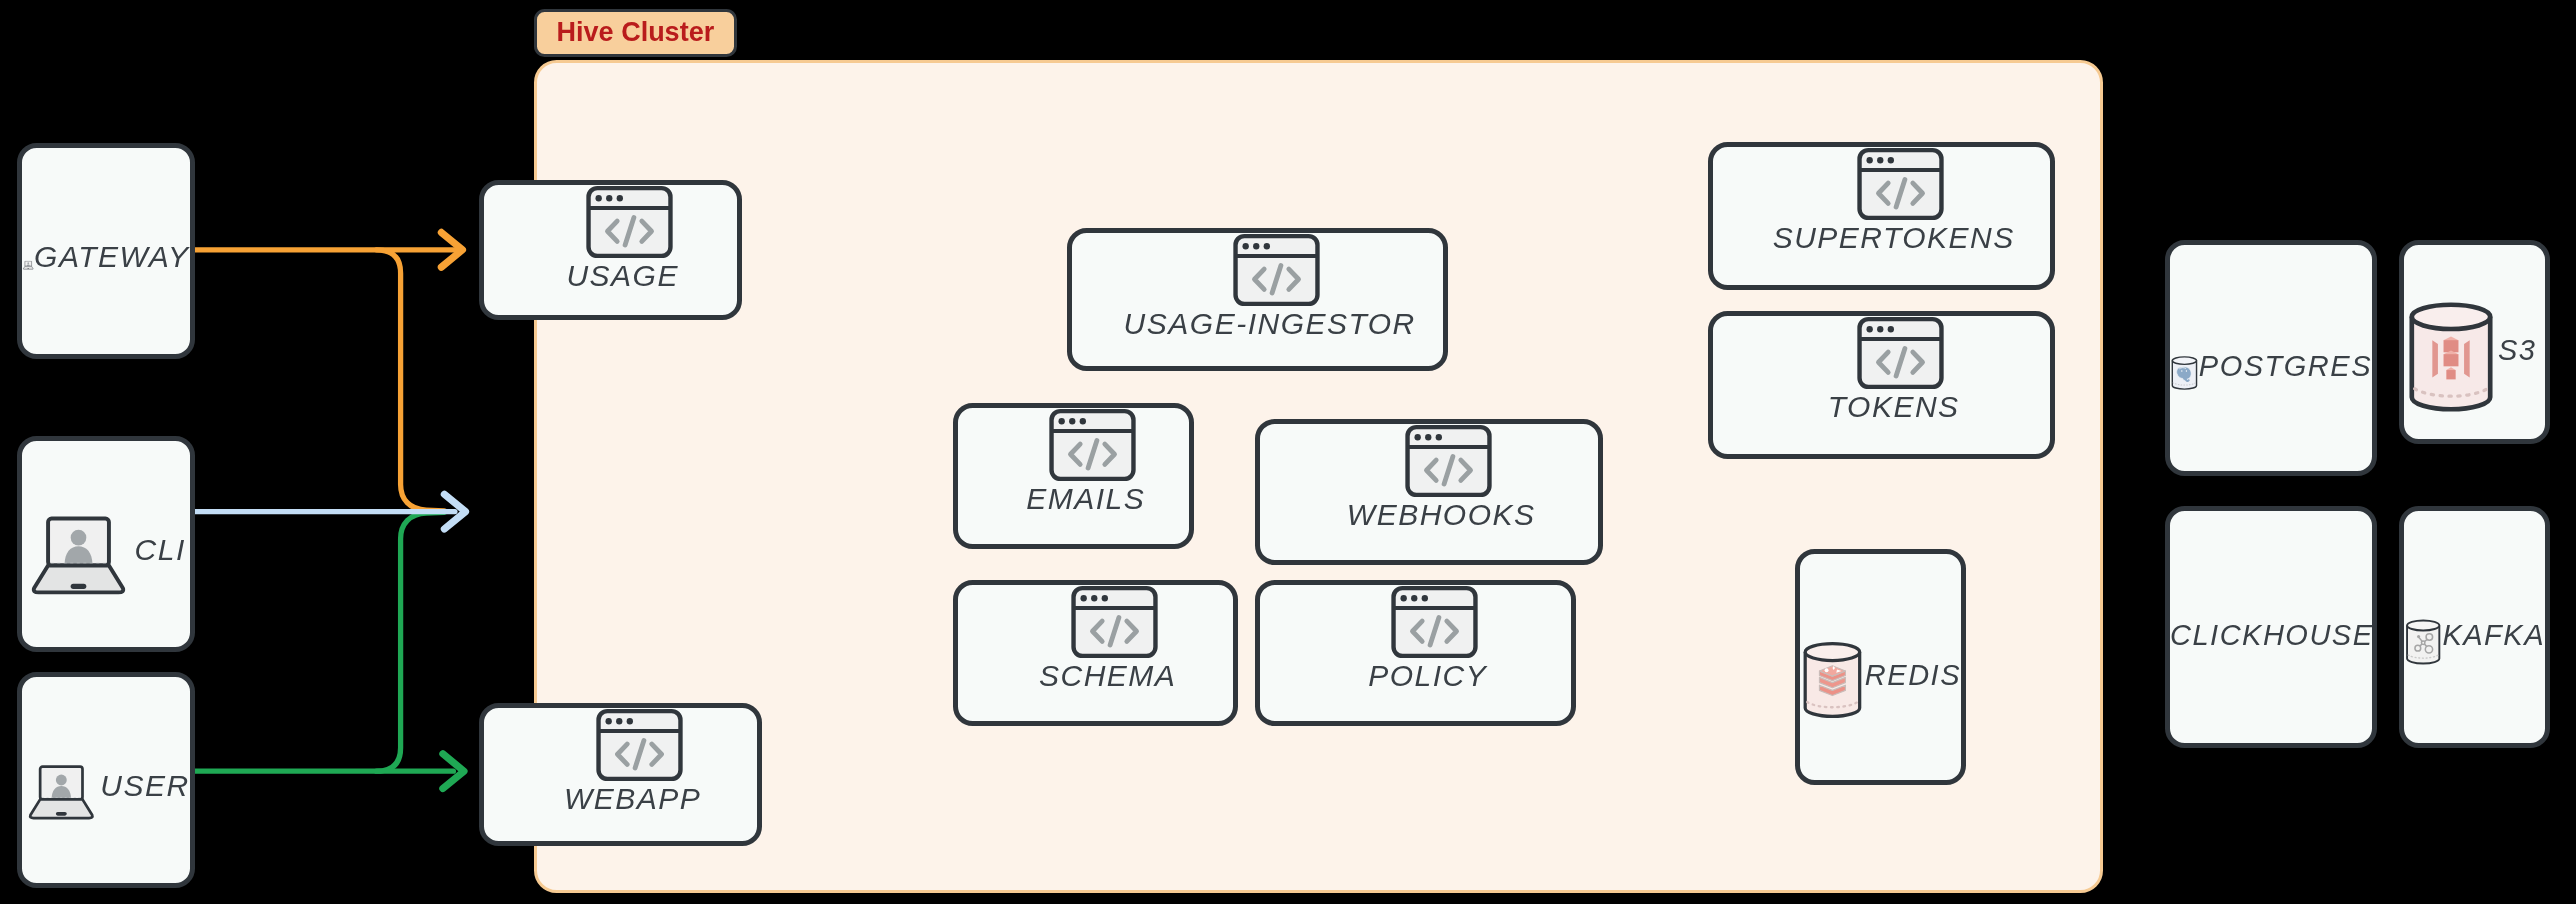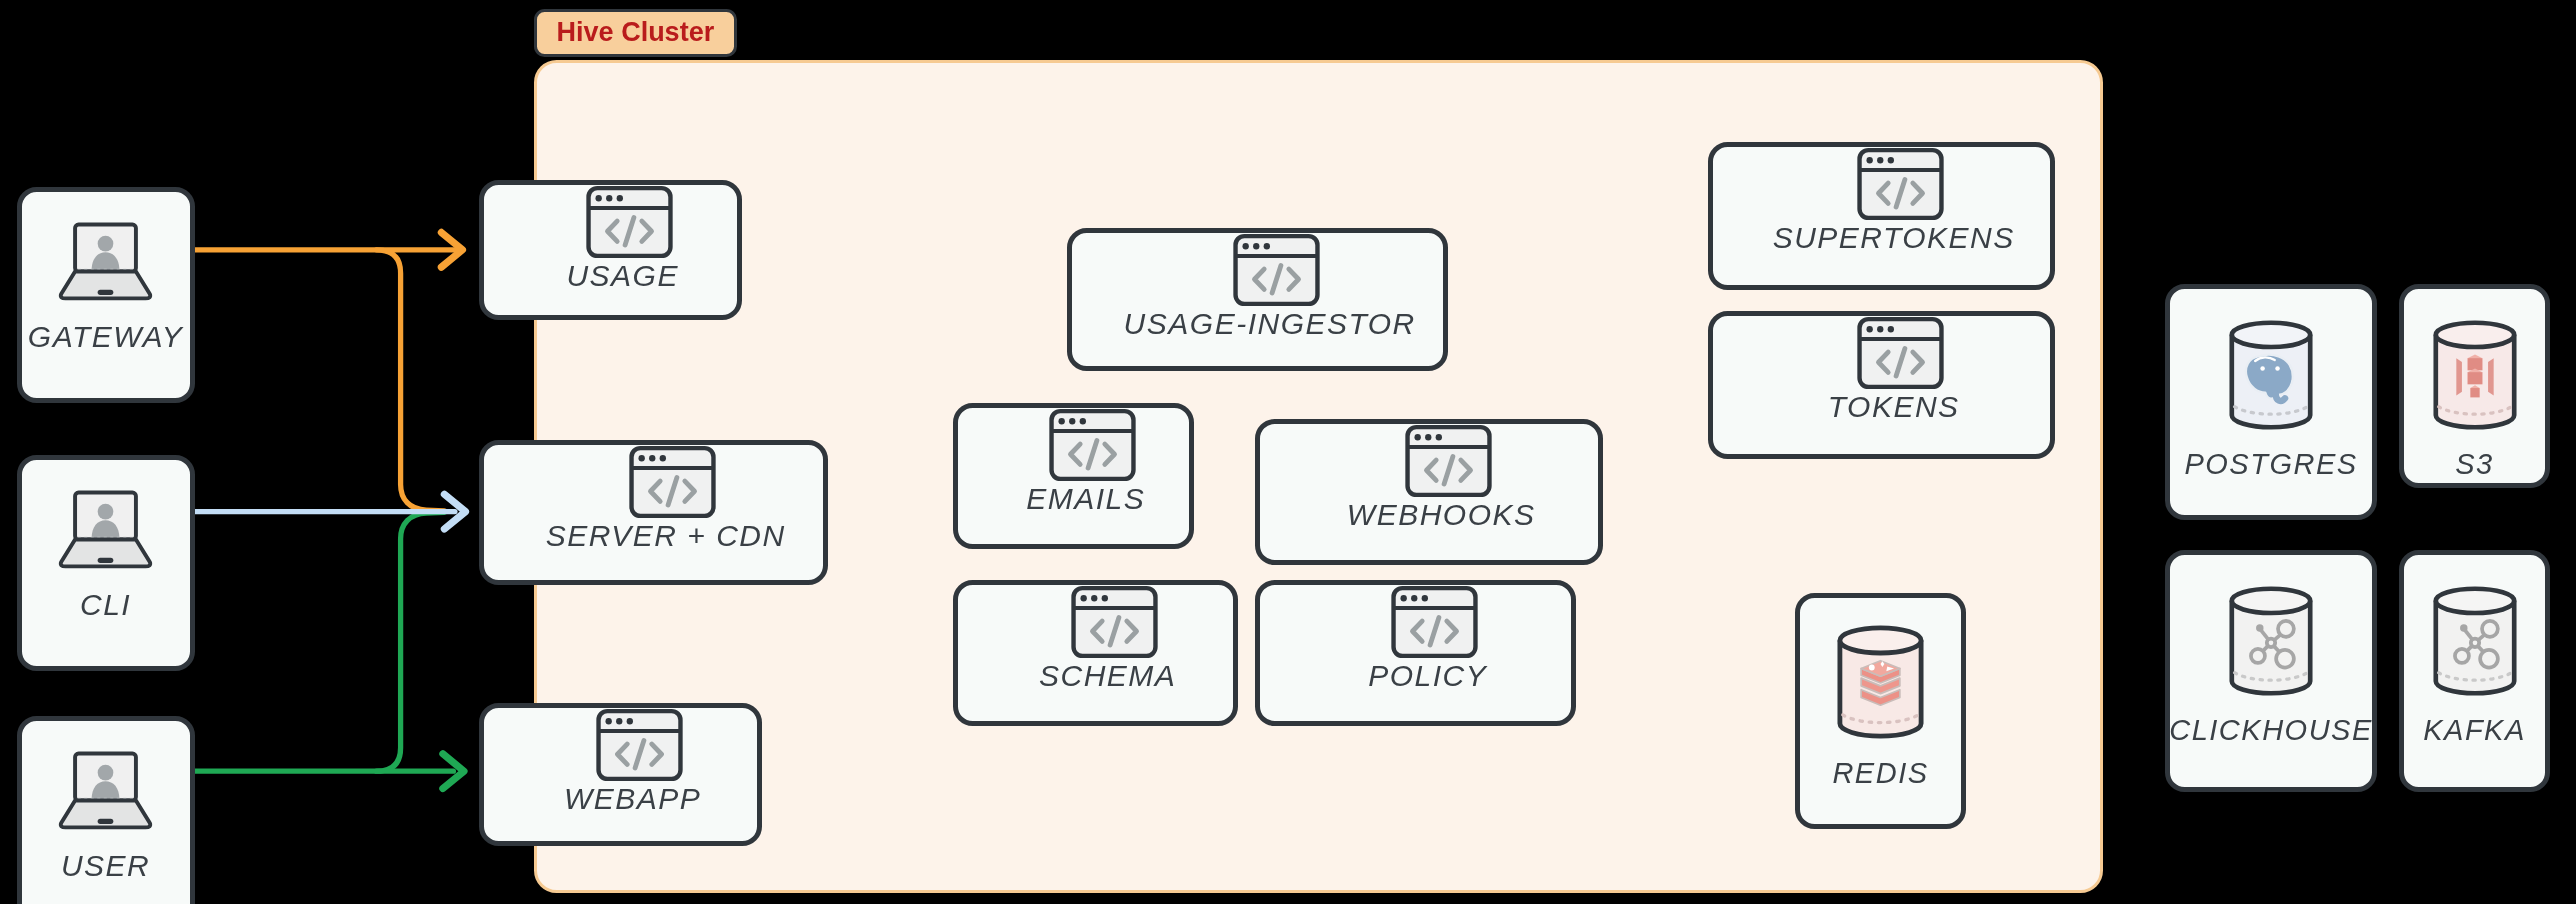--- a/index.html
+++ b/index.html
@@ -6,21 +6,21 @@
   #canvas{position:relative;width:2576px;height:904px;background:var(--canvas-bg,#000);
           font-family:"Liberation Sans",sans-serif;overflow:hidden;}
 
   .box{position:absolute;background:var(--node-fill,#F7FAF9);
        border:5.3px solid var(--node-border,#30363C);border-radius:19.6px;
        box-sizing:border-box;display:flex;z-index:10;}
 
   .svc{flex-direction:column;align-items:center;padding-left:38px;}
   .svc .lbl{flex:1;text-align:center;padding-right:13.6px;}
 
-  .stack{flex-direction:column;align-items:center;margin-top:44px;}
+  .stack{flex-direction:row;align-items:center;}
   .stack .lbl{text-align:center;}
 
   .lbl{font-style:italic;font-weight:500;font-size:30px;line-height:1.15;
        color:var(--label-text,#3A4046);letter-spacing:1.5px;white-space:nowrap;}
 
   #cluster{position:absolute;left:534px;top:60px;width:1569px;height:833px;
            background:var(--cluster-fill,#FDF3EA);
            border:3.8px solid var(--cluster-border,#F6CA92);
            border-radius:22.6px;box-sizing:border-box;z-index:1;}
 
@@ -152,45 +152,39 @@
       <path d="M586,999 L614,1022 L586,1045" stroke-width="9.5"></path>
     </g>
   </svg>
 
   <div class="box stack" style="left:16.6px;top:143px;width:178px;height:216px">
     <svg class="actor-icon" width="113" height="87" viewBox="0 0 130 100">
         <use href="#sym-laptop"></use>
       </svg>
     <div class="lbl actor-lbl">GATEWAY</div>
   </div>
-  <div class="box stack" style="left:16.6px;top:411px;width:178px;height:216px">
+  <div class="box stack" style="left:16.6px;top:436px;width:178px;height:216px">
     <svg class="actor-icon" width="113" height="87" viewBox="0 0 130 100">
         <use href="#sym-laptop"></use>
       </svg>
     <div class="lbl actor-lbl">CLI</div>
   </div>
   <div class="box stack" style="left:16.6px;top:672px;width:178px;height:216px">
     <svg class="actor-icon" width="113" height="87" viewBox="0 0 130 100">
         <use href="#sym-laptop"></use>
       </svg>
     <div class="lbl actor-lbl">USER</div>
   </div>
 
   <div class="box svc" style="left:479px;top:180px;width:263px;height:140px">
     <svg width="89" height="74" viewBox="0 0 100 84">
         <use href="#sym-browser"></use>
       </svg>
     <div class="lbl">USAGE</div>
   </div>
-  <div class="box svc" style="left:479px;top:440px;width:349px;height:145px">
-    <svg width="89" height="74" viewBox="0 0 100 84">
-        <use href="#sym-browser"></use>
-      </svg>
-    <div class="lbl">SERVER + CDN</div>
-  </div>
   <div class="box svc" style="left:479px;top:703px;width:283px;height:143px">
     <svg width="89" height="74" viewBox="0 0 100 84">
         <use href="#sym-browser"></use>
       </svg>
     <div class="lbl">WEBAPP</div>
   </div>
   <div class="box svc" style="left:1067px;top:228px;width:381px;height:143px">
     <svg width="89" height="74" viewBox="0 0 100 84">
         <use href="#sym-browser"></use>
       </svg>

